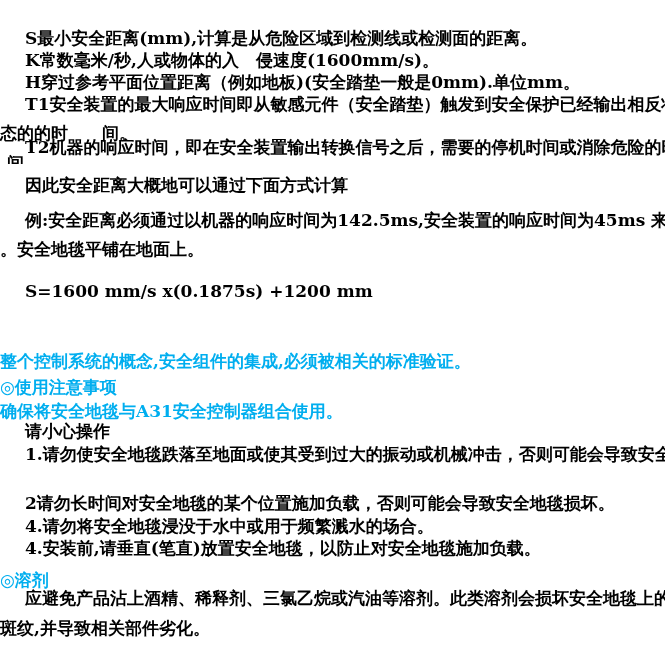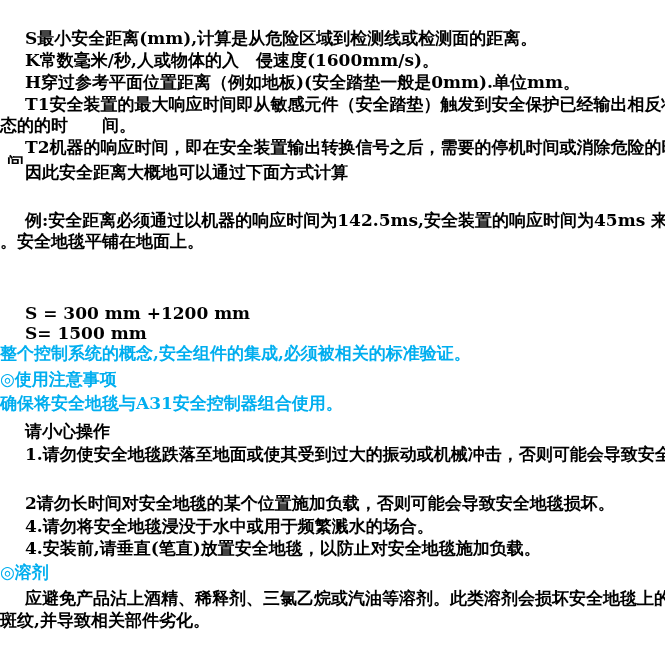--- a/index.html
+++ b/index.html
@@ -19,21 +19,21 @@
     position: absolute;
     white-space: nowrap;
     font-size: 17px;
     line-height: 20px;
     font-weight: bold;
     color: #000000;
     letter-spacing: 0px;
   }
   .accent { color: #00AEEF; }
   .indent { left: 25px; }
-  .flush  { left: 0px; }
+  .flush  { left: 0px; margin-top: 8px; }
   .clip-frag {
     position: absolute;
     top: 153px; left: 7px;
     height: 11px; width: 20px;
     overflow: hidden;
     font-size: 17px; line-height: 20px; font-weight: bold;
     color: #000000;
   }
 </style>
 </head>
@@ -43,25 +43,24 @@
 
   <div class="line indent" style="top:28px">S最小安全距离(mm),计算是从危险区域到检测线或检测面的距离。</div>
   <div class="line indent" style="top:50px">K常数毫米/秒,人或物体的入　侵速度(1600mm/s)。</div>
   <div class="line indent" style="top:72px">H穿过参考平面位置距离（例如地板)(安全踏垫一般是0mm).单位mm。</div>
   <div class="line indent" style="top:94px">T1安全装置的最大响应时间即从敏感元件（安全踏垫）触发到安全保护已经输出相反状</div>
   <div class="line flush" style="top:115px">态的的时　　间。</div>
   <div class="line indent" style="top:137px">T2机器的响应时间，即在安全装置输出转换信号之后，需要的停机时间或消除危险的时</div>
 
   <div class="clip-frag">间</div>
 
-  <div class="line indent" style="top:162px">因此安全距离大概地可以通过下面方式计算</div>
+  <div class="line indent" style="top:175px">因此安全距离大概地可以通过下面方式计算</div>
   <div class="line indent" style="top:210px">例:安全距离必须通过以机器的响应时间为142.5ms,安全装置的响应时间为45ms 来计算</div>
   <div class="line flush" style="top:231px">。安全地毯平铺在地面上。</div>
-  <div class="line indent" style="top:303px">S = 300 mm +1200 mm</div>
-  <div class="line indent" style="top:323px">S= 1500 mm</div>
+  <div class="line indent" style="top:281px">S=1600 mm/s x(0.1875s) +1200 mm</div>
 
   <div class="line flush accent" style="top:369px">◎使用注意事项</div>
   <div class="line flush accent" style="top:343px">整个控制系统的概念,安全组件的集成,必须被相关的标准验证。</div>
   <div class="line flush accent" style="top:393px">确保将安全地毯与A31安全控制器组合使用。</div>
 
   <div class="line indent" style="top:421px">请小心操作</div>
   <div class="line indent" style="top:444px">1.请勿使安全地毯跌落至地面或使其受到过大的振动或机械冲击，否则可能会导致安全</div>
   <div class="line indent" style="top:493px">2请勿长时间对安全地毯的某个位置施加负载，否则可能会导致安全地毯损坏。</div>
   <div class="line indent" style="top:516px">4.请勿将安全地毯浸没于水中或用于频繁溅水的场合。</div>
   <div class="line indent" style="top:538px">4.安装前,请垂直(笔直)放置安全地毯，以防止对安全地毯施加负载。</div>

